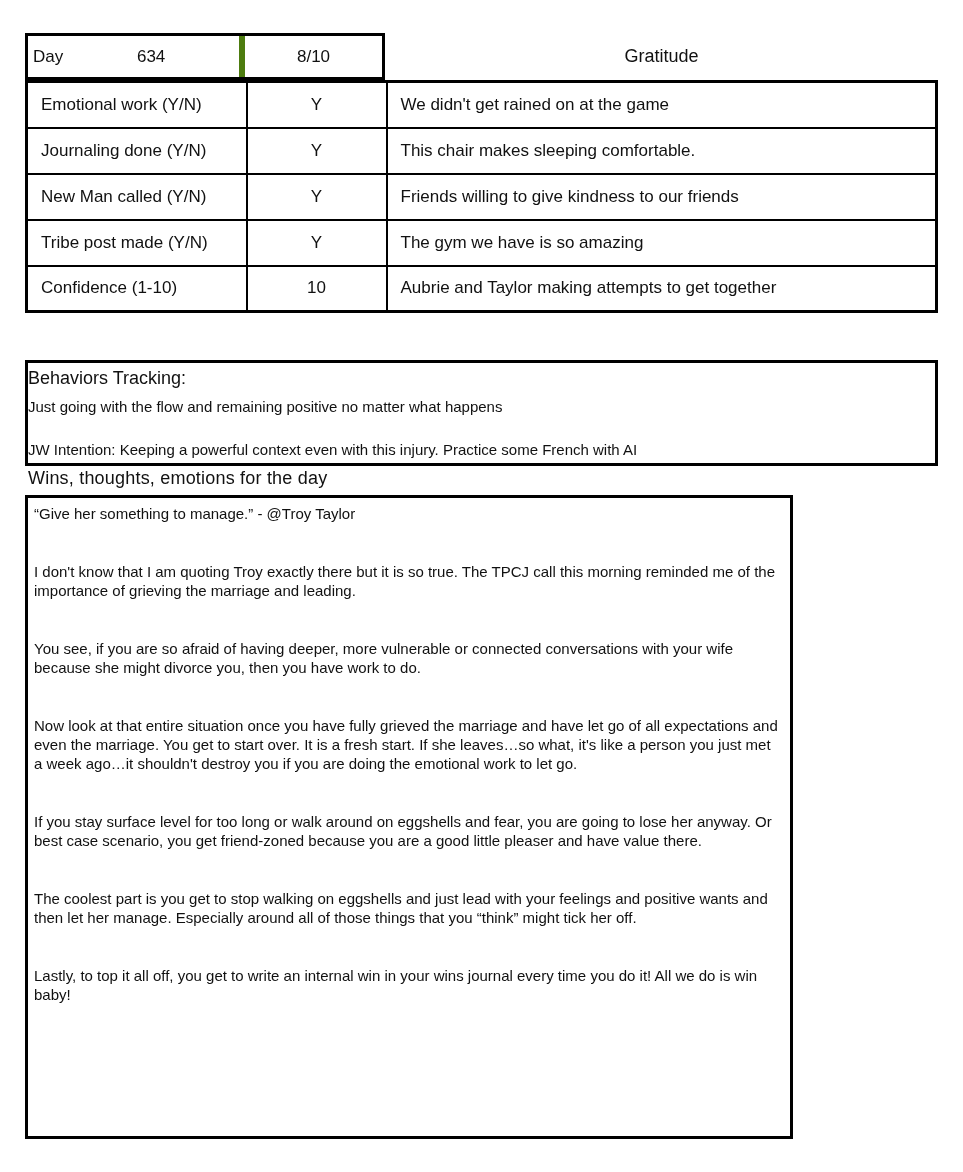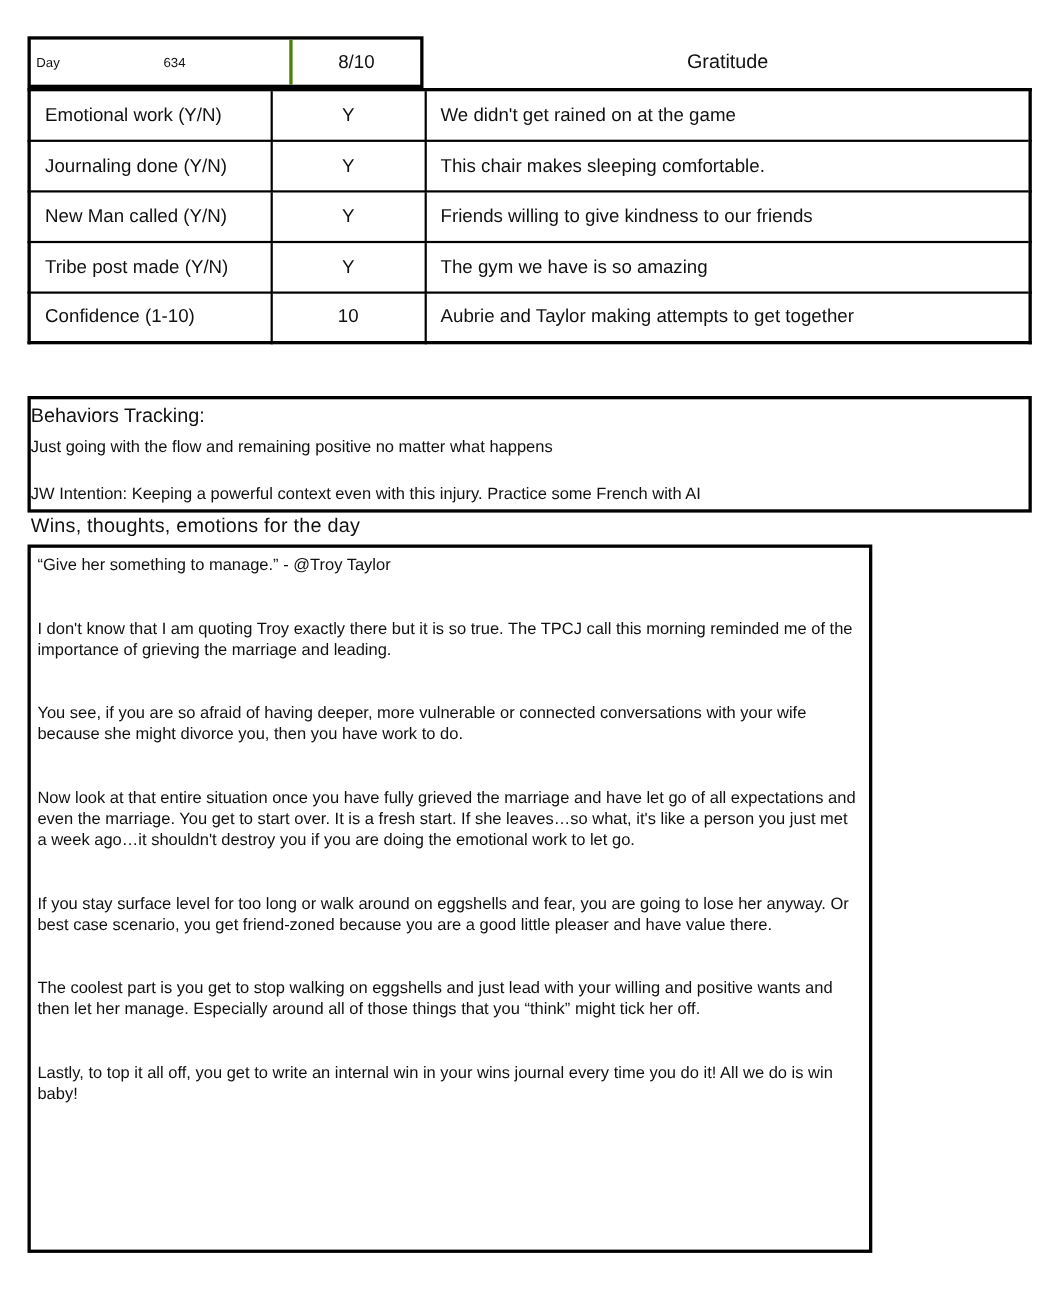--- a/index.html
+++ b/index.html
@@ -9,23 +9,23 @@
     background: #ffffff;
     font-family: "Liberation Sans", sans-serif;
     color: #111111;
   }
   .abs { position: absolute; }
 
   
   .hdr-row { left: 25px; top: 33px; width: 913px; height: 47px; display: flex; }
   .hdr-box { width: 360px; height: 47px; border: 3px solid #000; display: flex; }
   .hdr-day {
-    width: 238px; border-right: 3px solid #4d7c0f;
+    width: 217px; border-right: 6px solid #4d7c0f;
     display: flex; align-items: center; padding-left: 5px;
-    font-size: 12px;
+    font-size: 17px;
   }
   .hdr-day .day-val { flex: 1; text-align: center; }
   .hdr-score {
     flex: 1; display: flex; align-items: center; justify-content: center;
     font-size: 17px;
   }
   .hdr-grat {
     flex: 1; display: flex; align-items: center; justify-content: center;
     font-size: 18px;
   }
@@ -130,15 +130,15 @@
 </div>
 
 <div class="abs wins-title">Wins, thoughts, emotions for the day</div>
 
 <div class="abs wins-box">
   <p>“Give her something to manage.” - @Troy Taylor</p>
   <p>I don't know that I am quoting Troy exactly there but it is so true.  The TPCJ call this morning reminded me of the importance of grieving the marriage and leading.</p>
   <p>You see, if you are so afraid of having deeper, more vulnerable or connected conversations with your wife because she might divorce you, then you have work to do.</p>
   <p>Now look at that entire situation once you have fully grieved the marriage and have let go of all expectations and even the marriage.  You get to start over.  It is a fresh start.  If she leaves…so what, it's like a person you just met a week ago…it shouldn't destroy you if you are doing the emotional work to let go.</p>
   <p>If you stay surface level for too long or walk around on eggshells and fear, you are going to lose her anyway.  Or best case scenario, you get friend-zoned because you are a good little pleaser and have value there.</p>
-  <p>The coolest part is you get to stop walking on eggshells and just lead with your willing and positive wants and then let her manage.  Especially around all of those things that you “think” might tick her off.</p>
+  <p>The coolest part is you get to stop walking on eggshells and just lead with your feelings and positive wants and then let her manage.  Especially around all of those things that you “think” might tick her off.</p>
   <p>Lastly, to top it all off, you get to write an internal win in your wins journal every time you do it!  All we do is win baby!</p>
 </div>
 
 </body></html>

